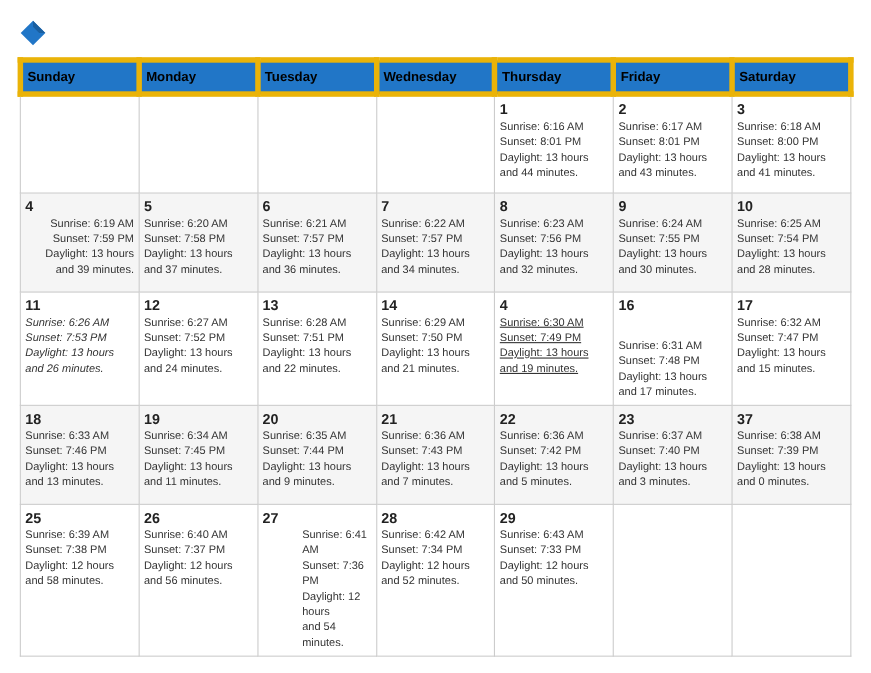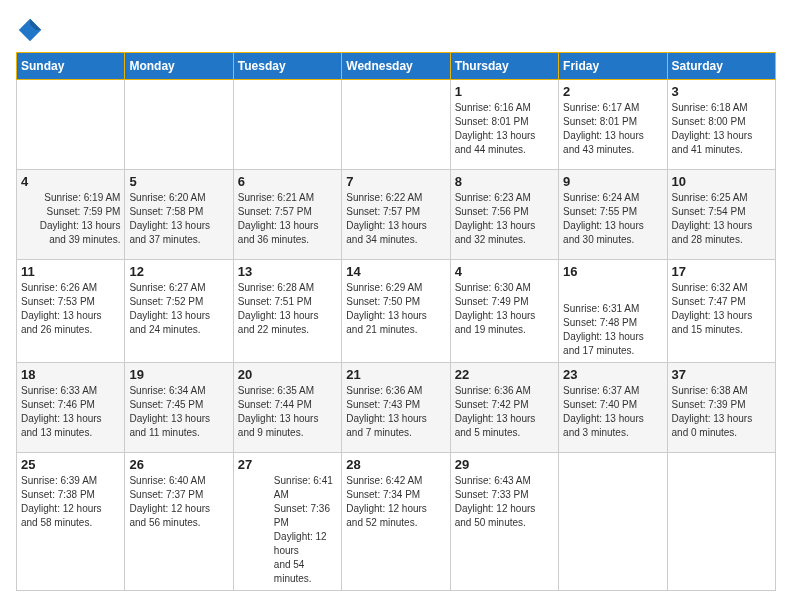--- a/index.html
+++ b/index.html
@@ -45,25 +45,25 @@
       font-weight: bold;
       color: #333;
     }
     .calendar-table {
       width: 100%;
       border-collapse: collapse;
       font-size: 10.5px;
     }
     .calendar-table thead th {
       background-color: #2176c7;
-      color: #ffffff;
+      color: #000000;
       padding: 6px 4px;
       text-align: left;
       font-size: 12px;
-      border: 1px solid #eab308;
+      border: 5px solid #eab308;
     }
     .calendar-table tbody td {
       border: 1px solid #ccc;
       vertical-align: top;
       padding: 4px;
       width: calc(100% / 7);
       min-height: 80px;
       height: 90px;
     }
     .day-number {
@@ -198,21 +198,21 @@
           <span class="day-number">10</span>
           <div class="day-info" style="white-space: pre-line;">Sunrise: 6:25 AM
 Sunset: 7:54 PM
 Daylight: 13 hours
 and 28 minutes.</div>
         </td>
       </tr>
       <tr>
         <td>
           <span class="day-number">11</span>
-          <div class="day-info" style="white-space: pre-line;">Sunrise: 6:26 AM
+          <div class="day-info" style="white-space: pre-line; font-style: italic;">Sunrise: 6:26 AM
 Sunset: 7:53 PM
 Daylight: 13 hours
 and 26 minutes.</div>
         </td>
         <td>
           <span class="day-number">12</span>
           <div class="day-info" style="white-space: pre-line;">Sunrise: 6:27 AM
 Sunset: 7:52 PM
 Daylight: 13 hours
 and 24 minutes.</div>
@@ -226,21 +226,21 @@
         </td>
         <td>
           <span class="day-number">14</span>
           <div class="day-info" style="white-space: pre-line;">Sunrise: 6:29 AM
 Sunset: 7:50 PM
 Daylight: 13 hours
 and 21 minutes.</div>
         </td>
         <td>
           <span class="day-number">4</span>
-          <div class="day-info" style="white-space: pre-line;">Sunrise: 6:30 AM
+          <div class="day-info" style="white-space: pre-line; text-decoration: underline;">Sunrise: 6:30 AM
 Sunset: 7:49 PM
 Daylight: 13 hours
 and 19 minutes.</div>
         </td>
         <td>
           <span class="day-number">16</span>
           <div class="day-info" style="white-space: pre-line; margin-top: 23px;">Sunrise: 6:31 AM
 Sunset: 7:48 PM
 Daylight: 13 hours
 and 17 minutes.</div>

